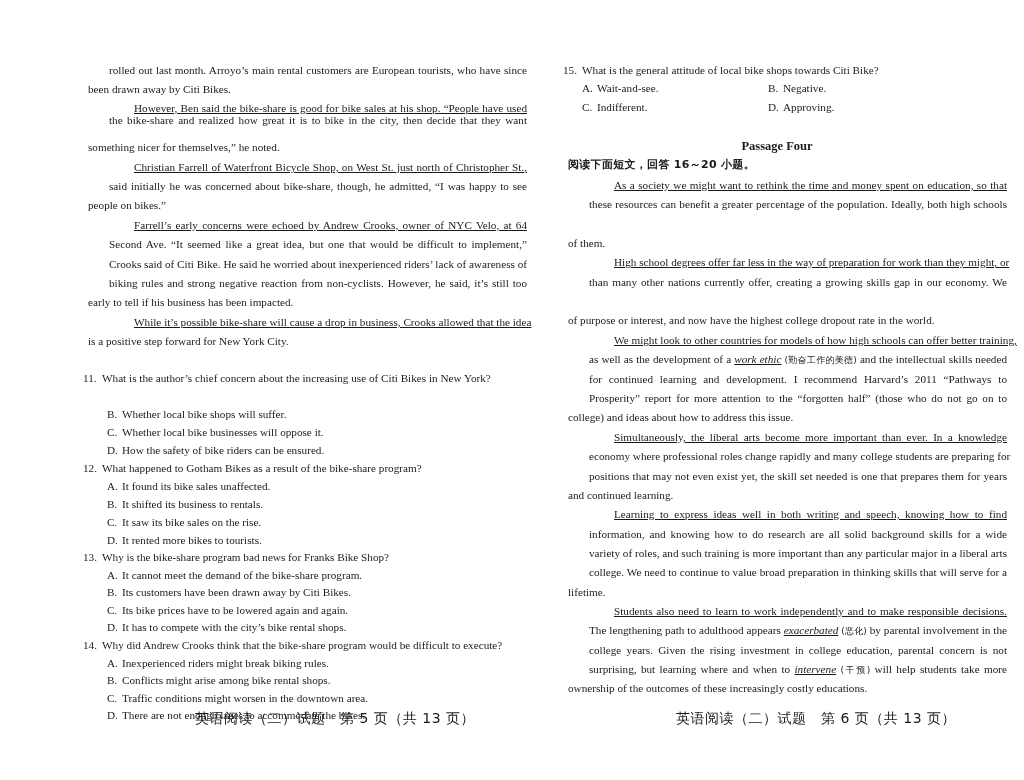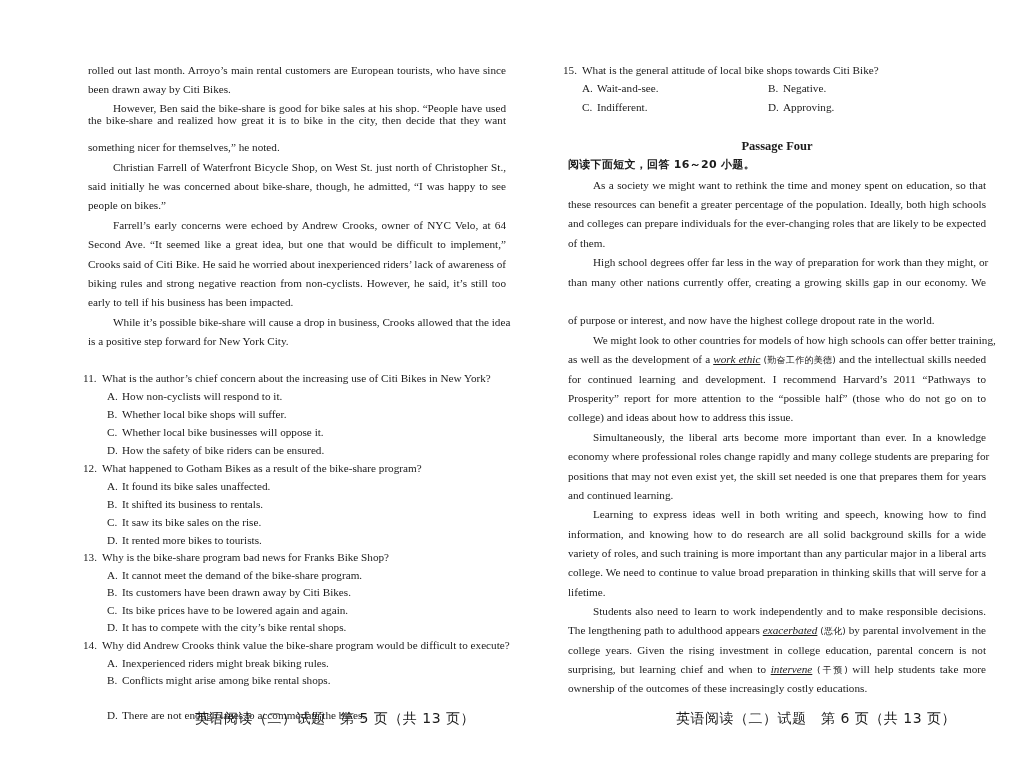--- a/index.html
+++ b/index.html
@@ -28,22 +28,23 @@
       left: 0;
       width: 100%;
       font-size: 11.2px;
       line-height: 14px;
       white-space: nowrap;
       overflow: visible;
     }
     .justify {
       text-align: justify;
       text-align-last: justify;
-    }
-    .indent { padding-left: 25px; box-sizing: border-box; }
+      margin-left: 21px;
+    }
+    .indent { padding-left: 25px; box-sizing: border-box; text-decoration: underline; }
     .opt { padding-left: 19px; box-sizing: border-box; }
     .qnum {
       display: inline-block;
       width: 19px;
     }
     .olabel {
       display: inline-block;
       width: 15px;
     }
     .heading {
@@ -110,23 +111,20 @@
   <div class="line justify" style="top:257px">Crooks said of Citi Bike. He said he worried about inexperienced riders’ lack of awareness of</div>
   <div class="line justify" style="top:276px">biking rules and strong negative reaction from non-cyclists. However, he said, it’s still too</div>
   <div class="line" style="top:295px">early to tell if his business has been impacted.</div>
 
   <div class="line justify indent" style="top:315px">While it’s possible bike-share will cause a drop in business, Crooks allowed that the idea</div>
   <div class="line" style="top:334px">is a positive step forward for New York City.</div>
 
   <div class="line" style="top:371px; left:-5px">
     <span class="qnum">11.</span><span>What is the author’s chief concern about the increasing use of Citi Bikes in New York?</span>
   </div>
-  <div class="line opt" style="top:389px">
-    <span class="olabel">A.</span><span>How non-cyclists will respond to it.</span>
-  </div>
   <div class="line opt" style="top:407px">
     <span class="olabel">B.</span><span>Whether local bike shops will suffer.</span>
   </div>
   <div class="line opt" style="top:425px">
     <span class="olabel">C.</span><span>Whether local bike businesses will oppose it.</span>
   </div>
   <div class="line opt" style="top:443px">
     <span class="olabel">D.</span><span>How the safety of bike riders can be ensured.</span>
   </div>
 
@@ -156,27 +154,30 @@
     <span class="olabel">B.</span><span>Its customers have been drawn away by Citi Bikes.</span>
   </div>
   <div class="line opt" style="top:603px">
     <span class="olabel">C.</span><span>Its bike prices have to be lowered again and again.</span>
   </div>
   <div class="line opt" style="top:620px">
     <span class="olabel">D.</span><span>It has to compete with the city’s bike rental shops.</span>
   </div>
 
   <div class="line" style="top:638px; left:-5px">
-    <span class="qnum">14.</span><span>Why did Andrew Crooks think value the bike-share program would be difficult to execute?</span>
+    <span class="qnum">14.</span><span>Why did Andrew Crooks think that the bike-share program would be difficult to execute?</span>
   </div>
   <div class="line opt" style="top:673px">
     <span class="olabel">B.</span><span>Conflicts might arise among bike rental shops.</span>
   </div>
   <div class="line opt" style="top:656px">
     <span class="olabel">A.</span><span>Inexperienced riders might break biking rules.</span>
+  </div>
+  <div class="line opt" style="top:691px">
+    <span class="olabel">C.</span><span>Traffic conditions might worsen in the downtown area.</span>
   </div>
   <div class="line opt" style="top:708px">
     <span class="olabel">D.</span><span>There are not enough lanes to accommodate the bikes.</span>
   </div>
 
 </div>
 
 <div class="footer" style="top:711px; left:195px">英语阅读（二）试题　第 5 页（共 13 页）</div>
 
 <div class="page page-right">
@@ -199,50 +200,49 @@
     <div class="cell" style="left:200px">
       <span class="olabel">D.</span><span>Approving.</span>
     </div>
   </div>
 
   <div class="heading" style="top:138px">Passage Four</div>
   <div class="instr" style="top:158px">阅读下面短文，回答 16～20 小题。</div>
 
   <div class="line justify indent" style="top:178px">As a society we might want to rethink the time and money spent on education, so that</div>
   <div class="line justify" style="top:197px">these resources can benefit a greater percentage of the population. Ideally, both high schools</div>
-  <div class="line justify" style="top:216px">and colleges can prepare individuals for the ever-changing roles that are likely to be expected</div>
   <div class="line" style="top:236px">of them.</div>
 
   <div class="line justify indent" style="top:255px">High school degrees offer far less in the way of preparation for work than they might, or</div>
   <div class="line justify" style="top:275px">than many other nations currently offer, creating a growing skills gap in our economy. We</div>
   <div class="line" style="top:313px">of purpose or interest, and now have the highest college dropout rate in the world.</div>
 
   <div class="line justify indent" style="top:333px">We might look to other countries for models of how high schools can offer better training,</div>
   <div class="line justify" style="top:352px">
     <span>as well as the development of a </span><i>work ethic</i> <span class="cjk">(勤奋工作的美德)</span><span> and the intellectual skills needed</span>
   </div>
   <div class="line justify" style="top:372px">for continued learning and development. I recommend Harvard’s 2011 “Pathways to</div>
-  <div class="line justify" style="top:391px">Prosperity” report for more attention to the “possible half” (those who do not go on to</div>
+  <div class="line justify" style="top:391px">Prosperity” report for more attention to the “forgotten half” (those who do not go on to</div>
   <div class="line" style="top:410px">college) and ideas about how to address this issue.</div>
 
   <div class="line justify indent" style="top:430px">Simultaneously, the liberal arts become more important than ever. In a knowledge</div>
   <div class="line justify" style="top:449px">economy where professional roles change rapidly and many college students are preparing for</div>
   <div class="line justify" style="top:469px">positions that may not even exist yet, the skill set needed is one that prepares them for years</div>
   <div class="line" style="top:488px">and continued learning.</div>
 
   <div class="line justify indent" style="top:507px">Learning to express ideas well in both writing and speech, knowing how to find</div>
   <div class="line justify" style="top:527px">information, and knowing how to do research are all solid background skills for a wide</div>
   <div class="line justify" style="top:546px">variety of roles, and such training is more important than any particular major in a liberal arts</div>
   <div class="line justify" style="top:565px">college. We need to continue to value broad preparation in thinking skills that will serve for a</div>
   <div class="line" style="top:585px">lifetime.</div>
 
   <div class="line justify indent" style="top:604px">Students also need to learn to work independently and to make responsible decisions.</div>
   <div class="line justify" style="top:623px">
     <span>The lengthening path to adulthood appears </span><i>exacerbated</i> <span class="cjk">(恶化)</span><span> by parental involvement in the</span>
   </div>
   <div class="line justify" style="top:643px">college years. Given the rising investment in college education, parental concern is not</div>
   <div class="line justify" style="top:662px">
-    <span>surprising, but learning chief and when to </span><i>intervene</i> <span class="cjk">(干预)</span><span> will help students take more</span>
+    <span>surprising, but learning where and when to </span><i>intervene</i> <span class="cjk">(干预)</span><span> will help students take more</span>
   </div>
   <div class="line" style="top:681px">ownership of the outcomes of these increasingly costly educations.</div>
 </div>
 
 <div class="footer" style="top:711px; left:676px">英语阅读（二）试题　第 6 页（共 13 页）</div>
 
 </body></html>

